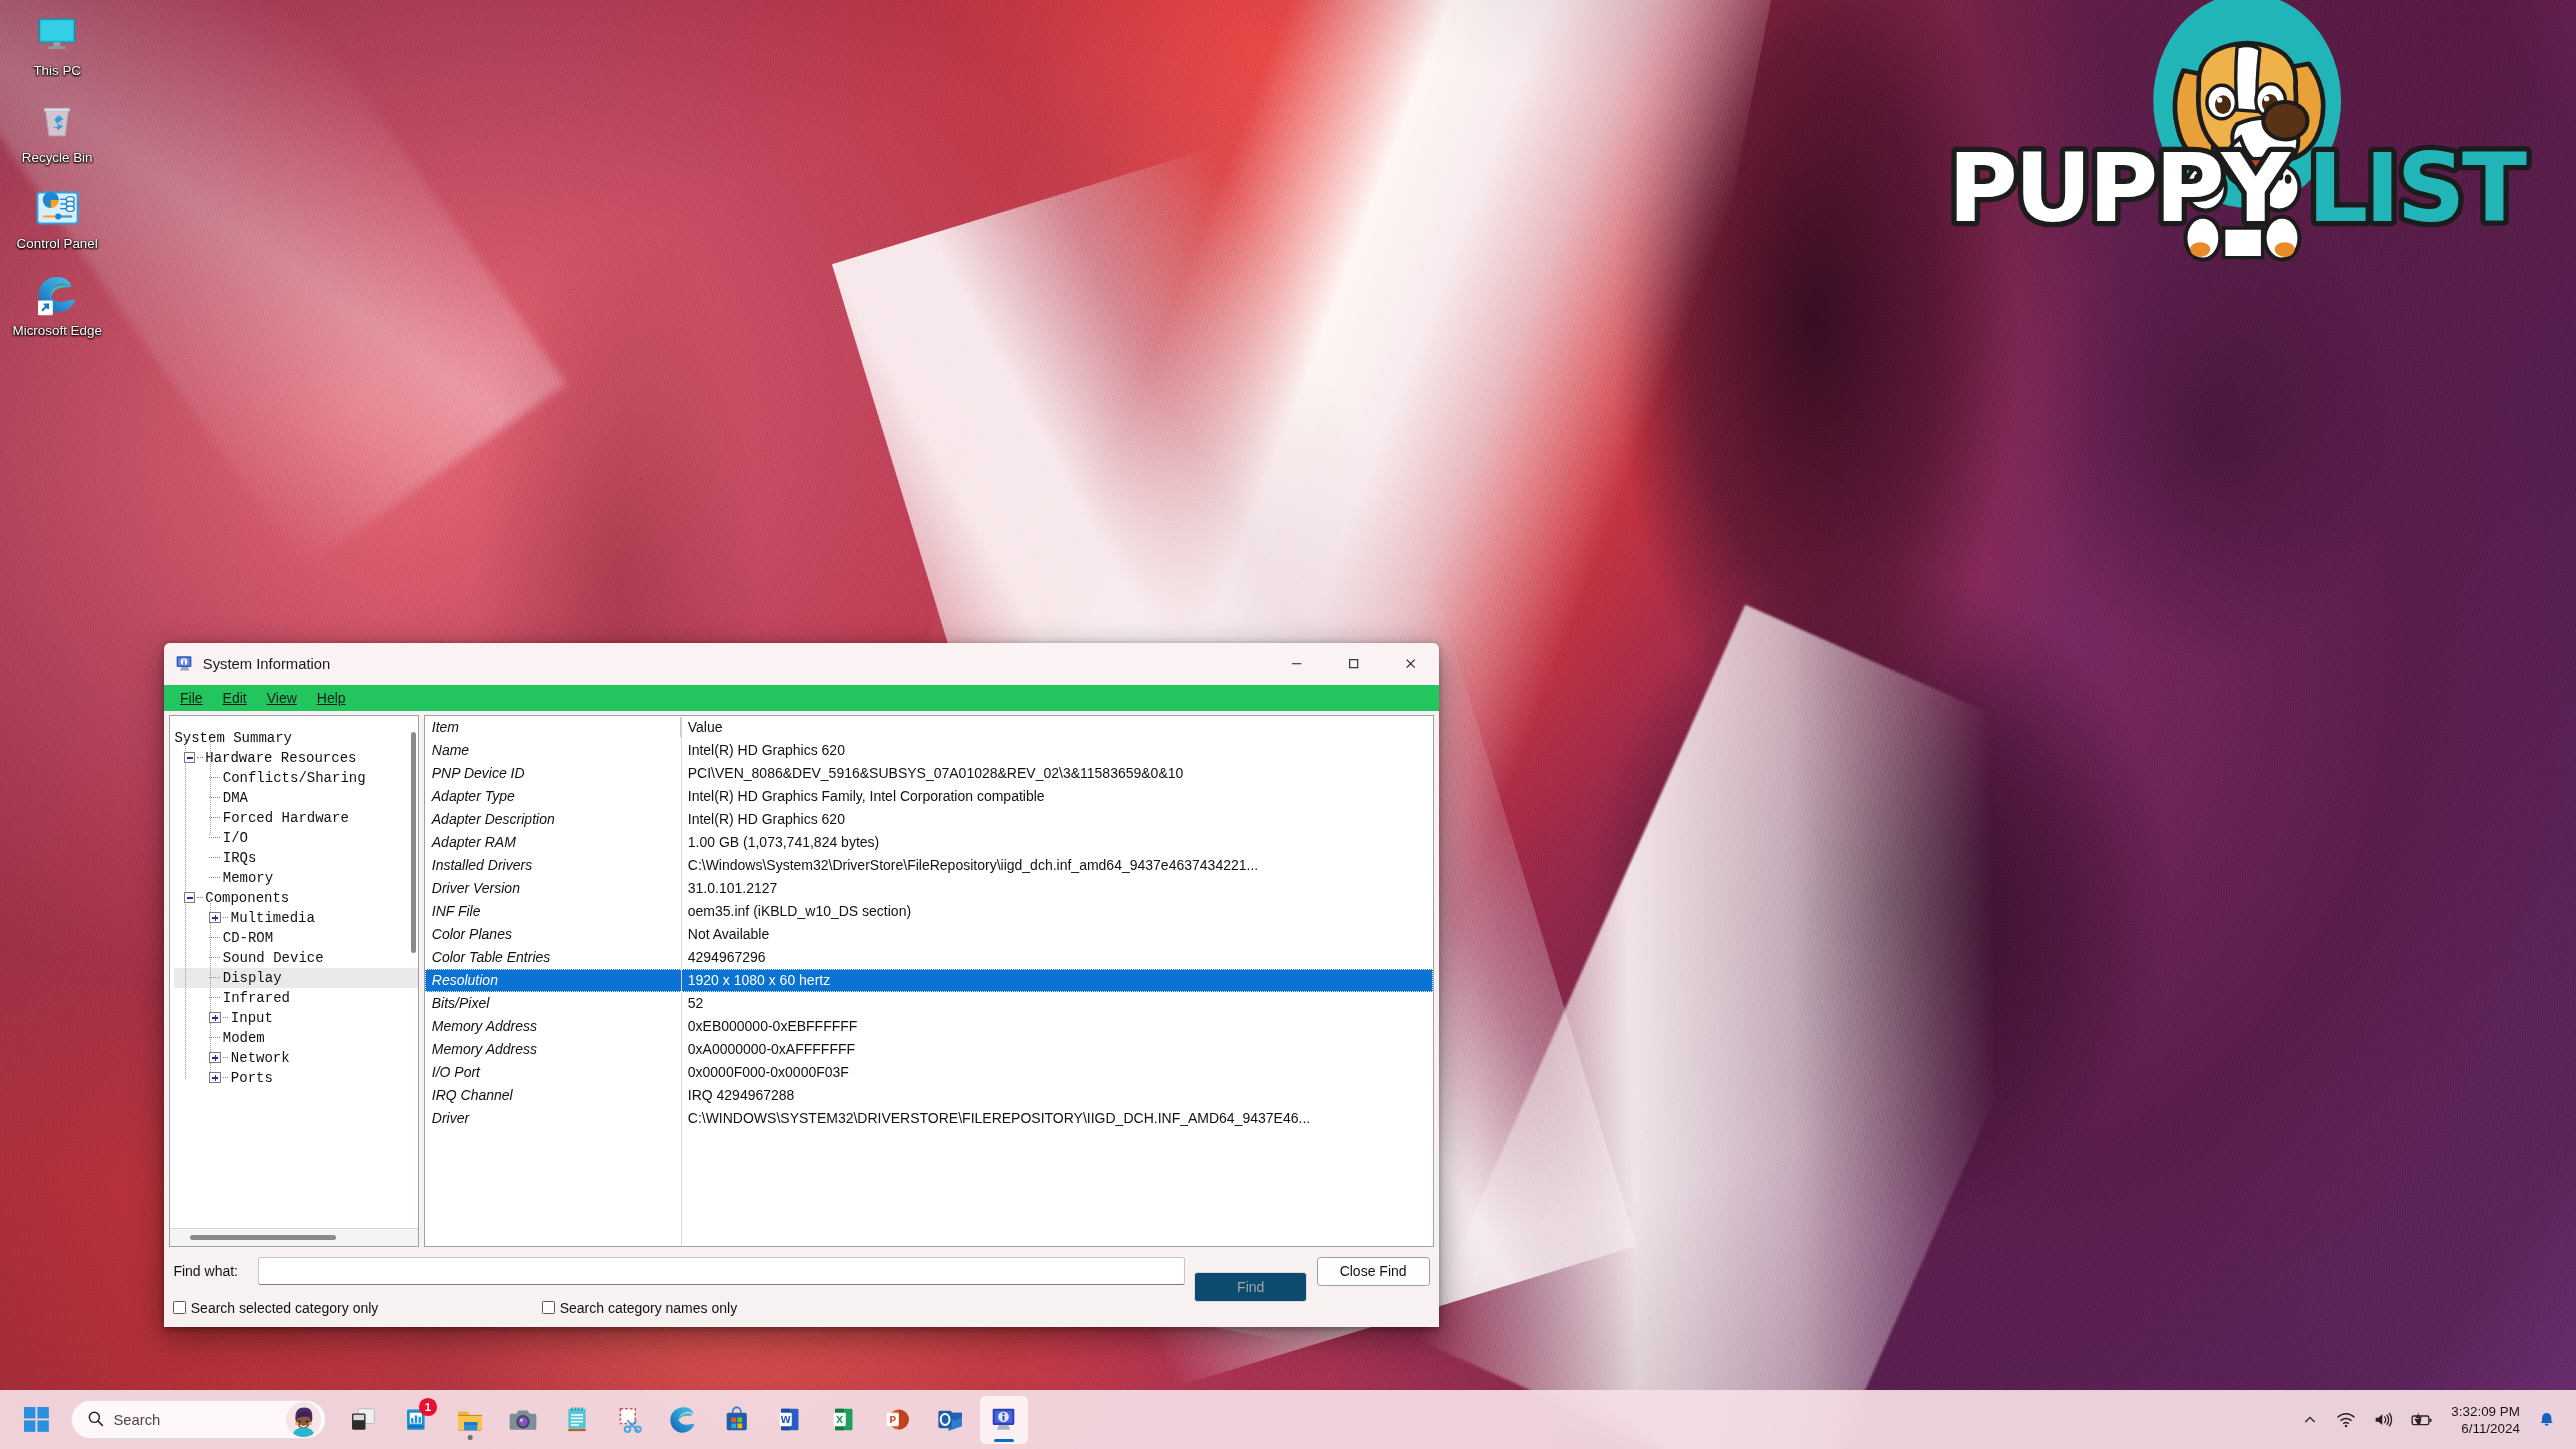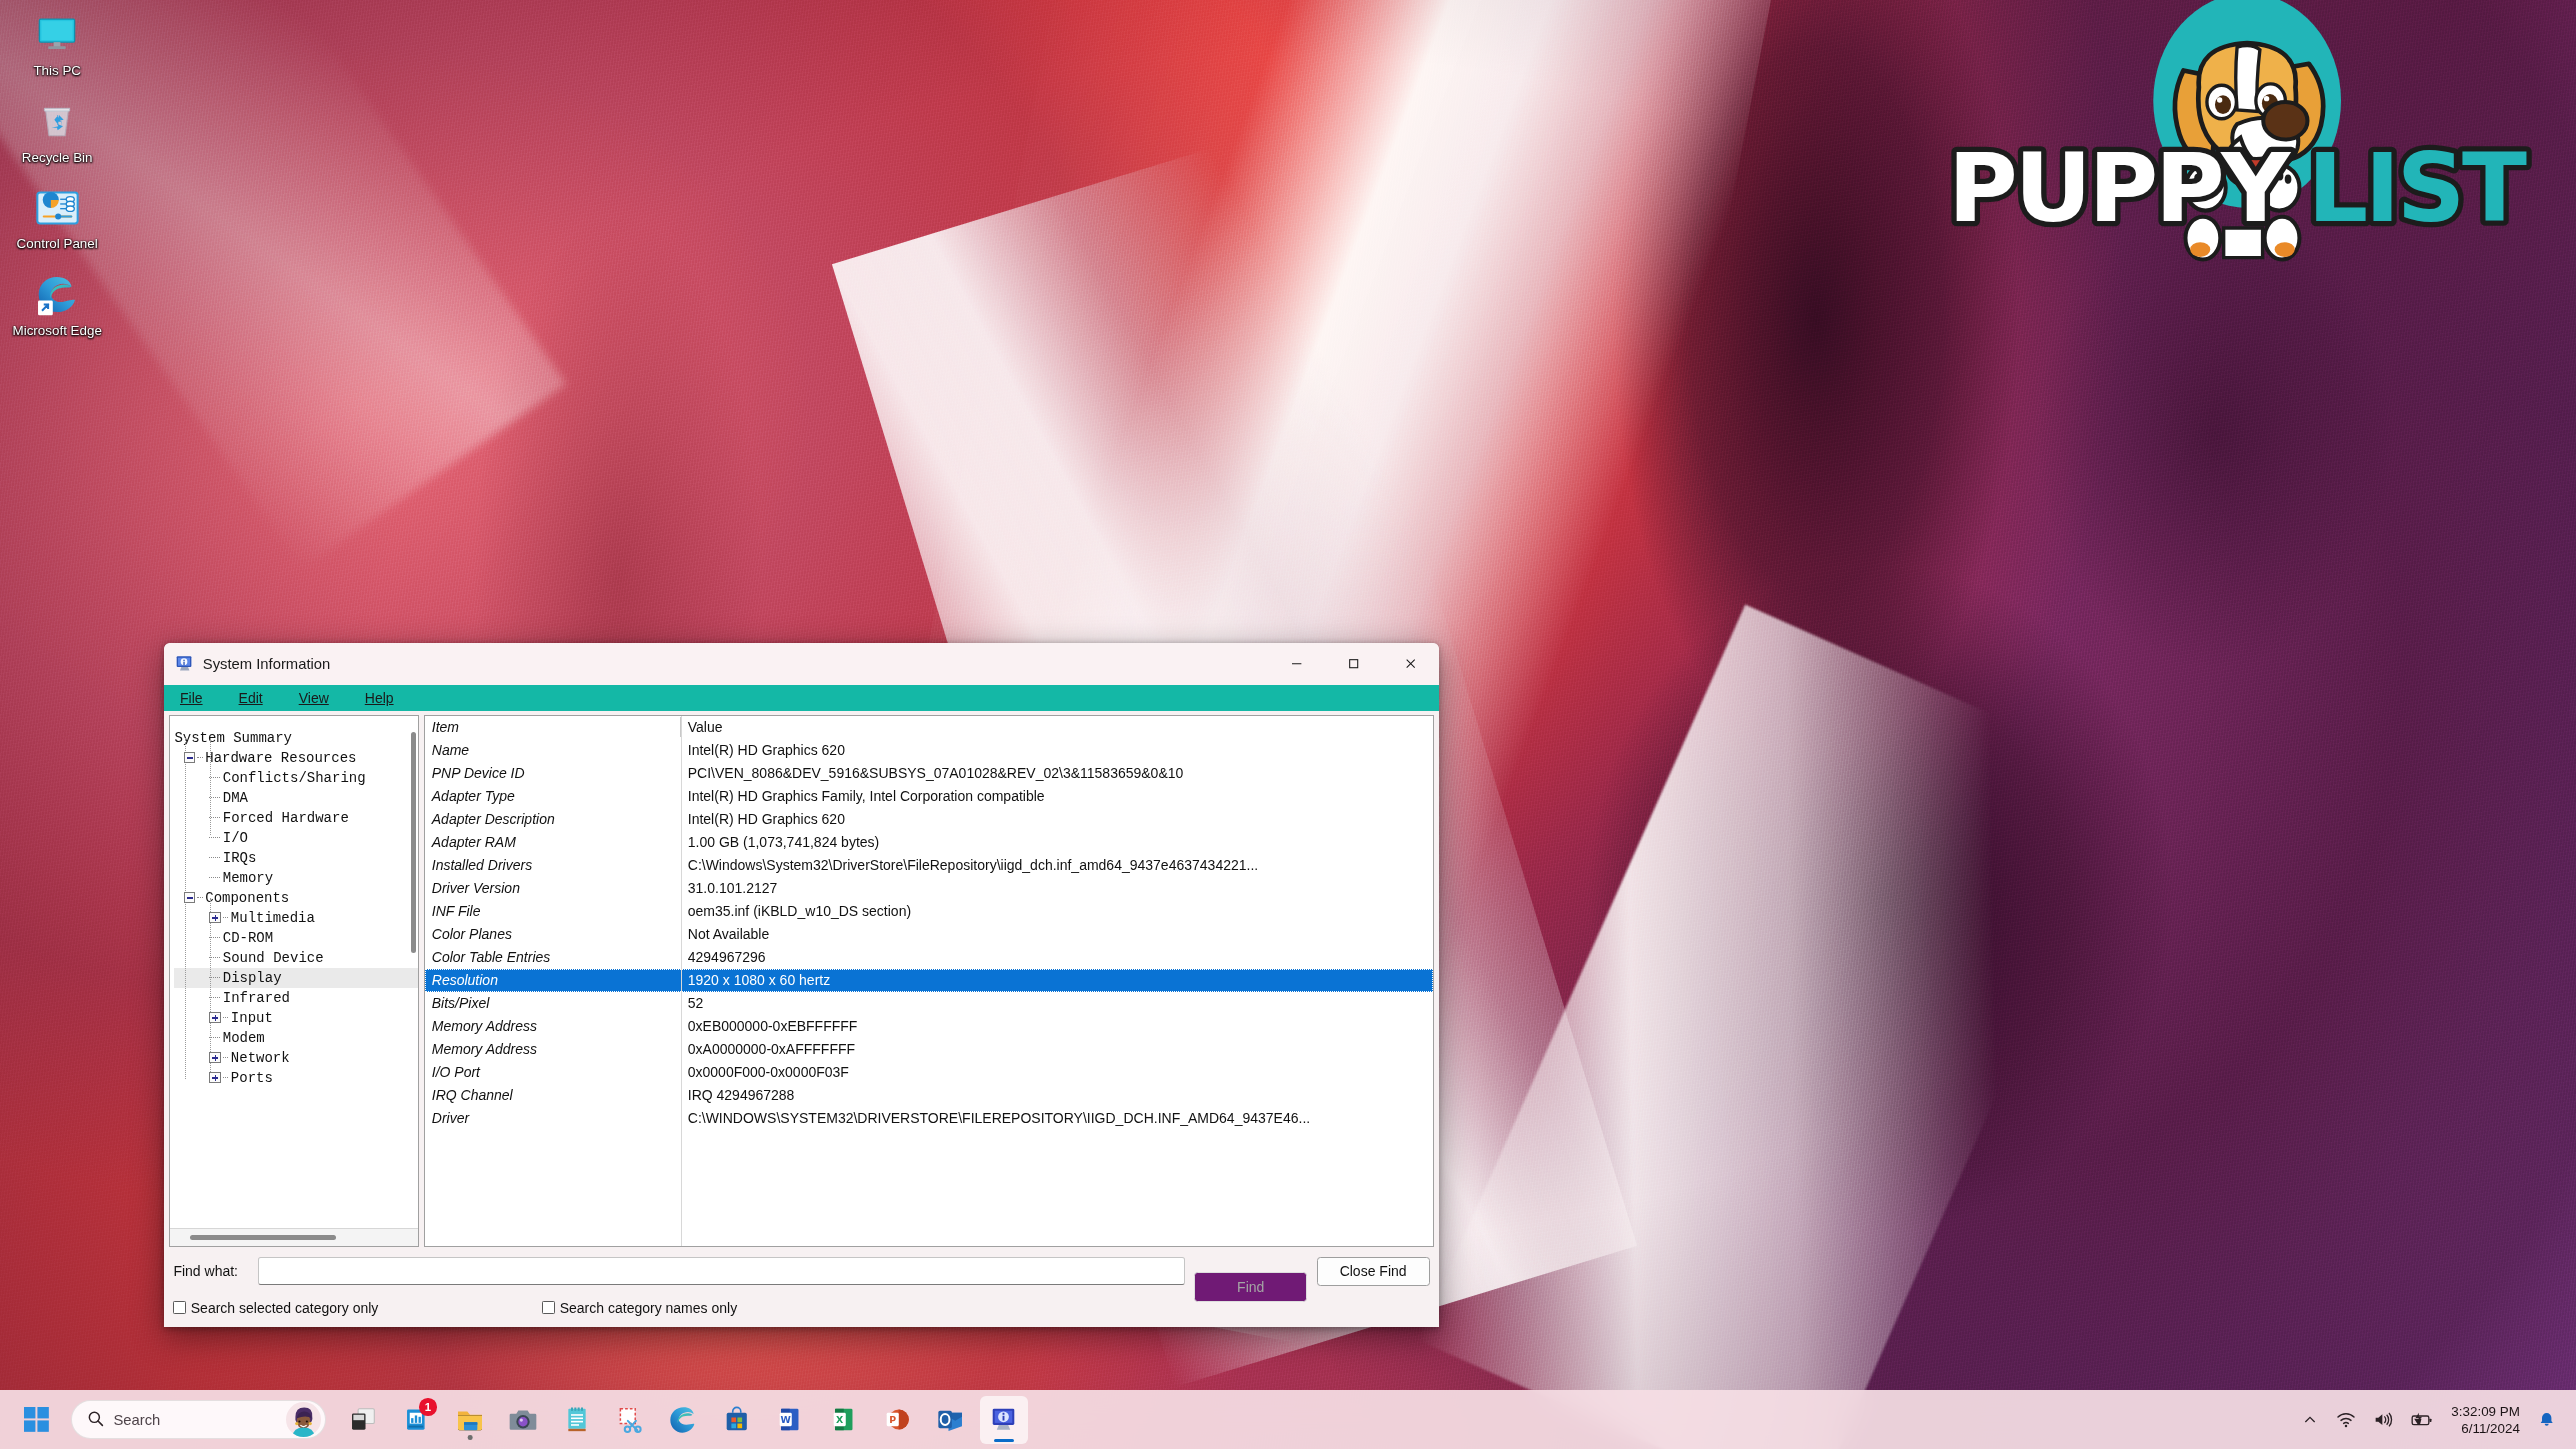--- a/index.html
+++ b/index.html
@@ -170,22 +170,22 @@
   .title-text { font-size: 14.8px; color: #1a1a1a; flex: 1; }
   .win-btns { display: flex; height: 42px; }
   .win-btn {
     width: 57px; height: 42px;
     display: flex; align-items: center; justify-content: center;
     cursor: default;
   }
 
   .menubar {
     height: 25.5px; display: flex; align-items: center;
-    padding-left: 8px; gap: 20px;
-    background: #14b8a6; flex: none;
+    padding-left: 8px; gap: 4px;
+    background: #22c55e; flex: none;
   }
   .menu-item {
     padding: 2px 8px; font-size: 14px; color: #1a1a1a; cursor: default;
   }
   .menu-item u { text-decoration: underline; }
 
   .panes {
     flex: 1;
     display: flex;
     padding: 4px 5.4px 2.7px 5.4px;
@@ -318,21 +318,21 @@
   .find-btn {
     height: 29.5px; min-width: 113px;
     margin-left: 9.4px;
     border-radius: 3.4px;
     font-size: 14px;
     display: flex; align-items: center; justify-content: center;
     font-family: "Liberation Sans", sans-serif;
     cursor: default;
   }
   .find-btn.disabled {
-    background: #701a75; border: 0.7px solid #dedede; color: #a5a5a5; margin-top: 31px;
+    background: #0c4a6e; border: 0.7px solid #dedede; color: #a5a5a5; margin-top: 31px;
   }
   .find-btn.normal {
     background: #fdfdfd; border: 0.7px solid #9e9e9e; color: #111;
   }
   .find-row2 { display: flex; align-items: center; margin-top: 10.7px; height: 20px; }
   .cbox-wrap { display: flex; align-items: center; cursor: default; }
   .cbox {
     width: 12.7px; height: 12.7px;
     border: 1.1px solid #5a5a5a; background: #fff;
     margin-right: 4.7px; flex: none; border-radius: 1.3px;

